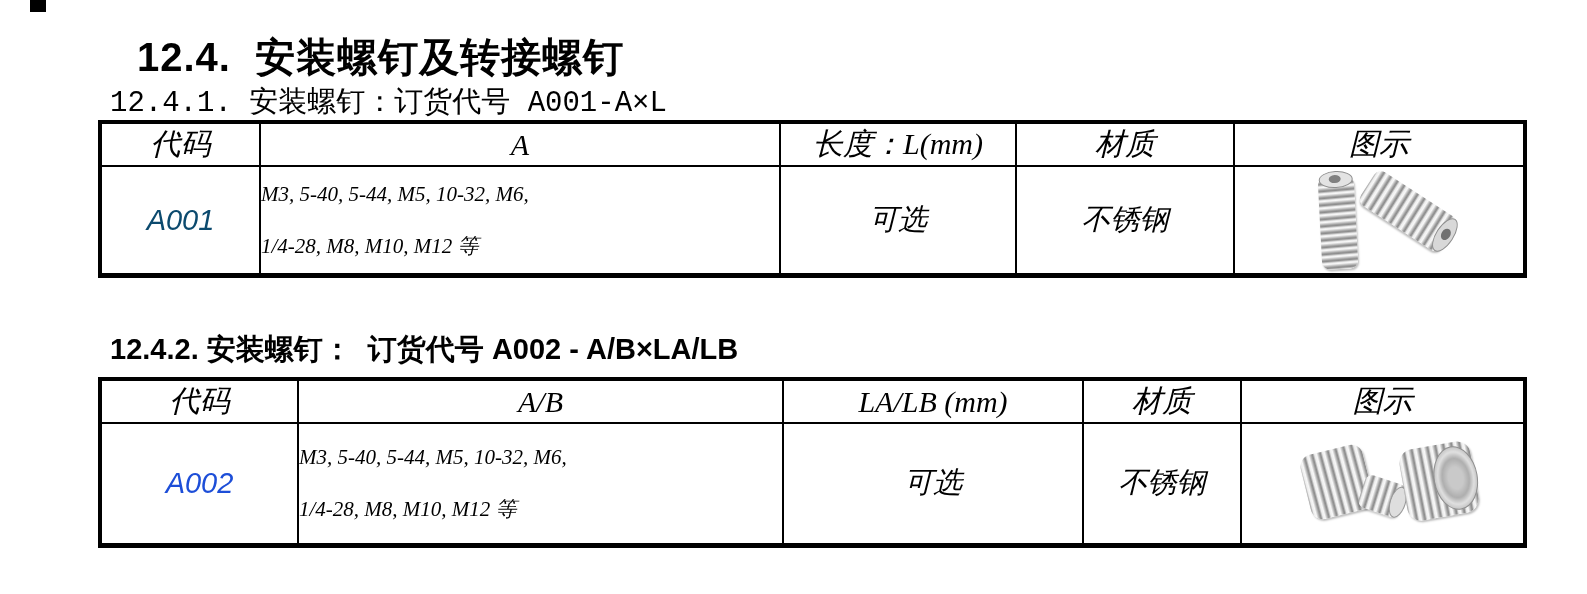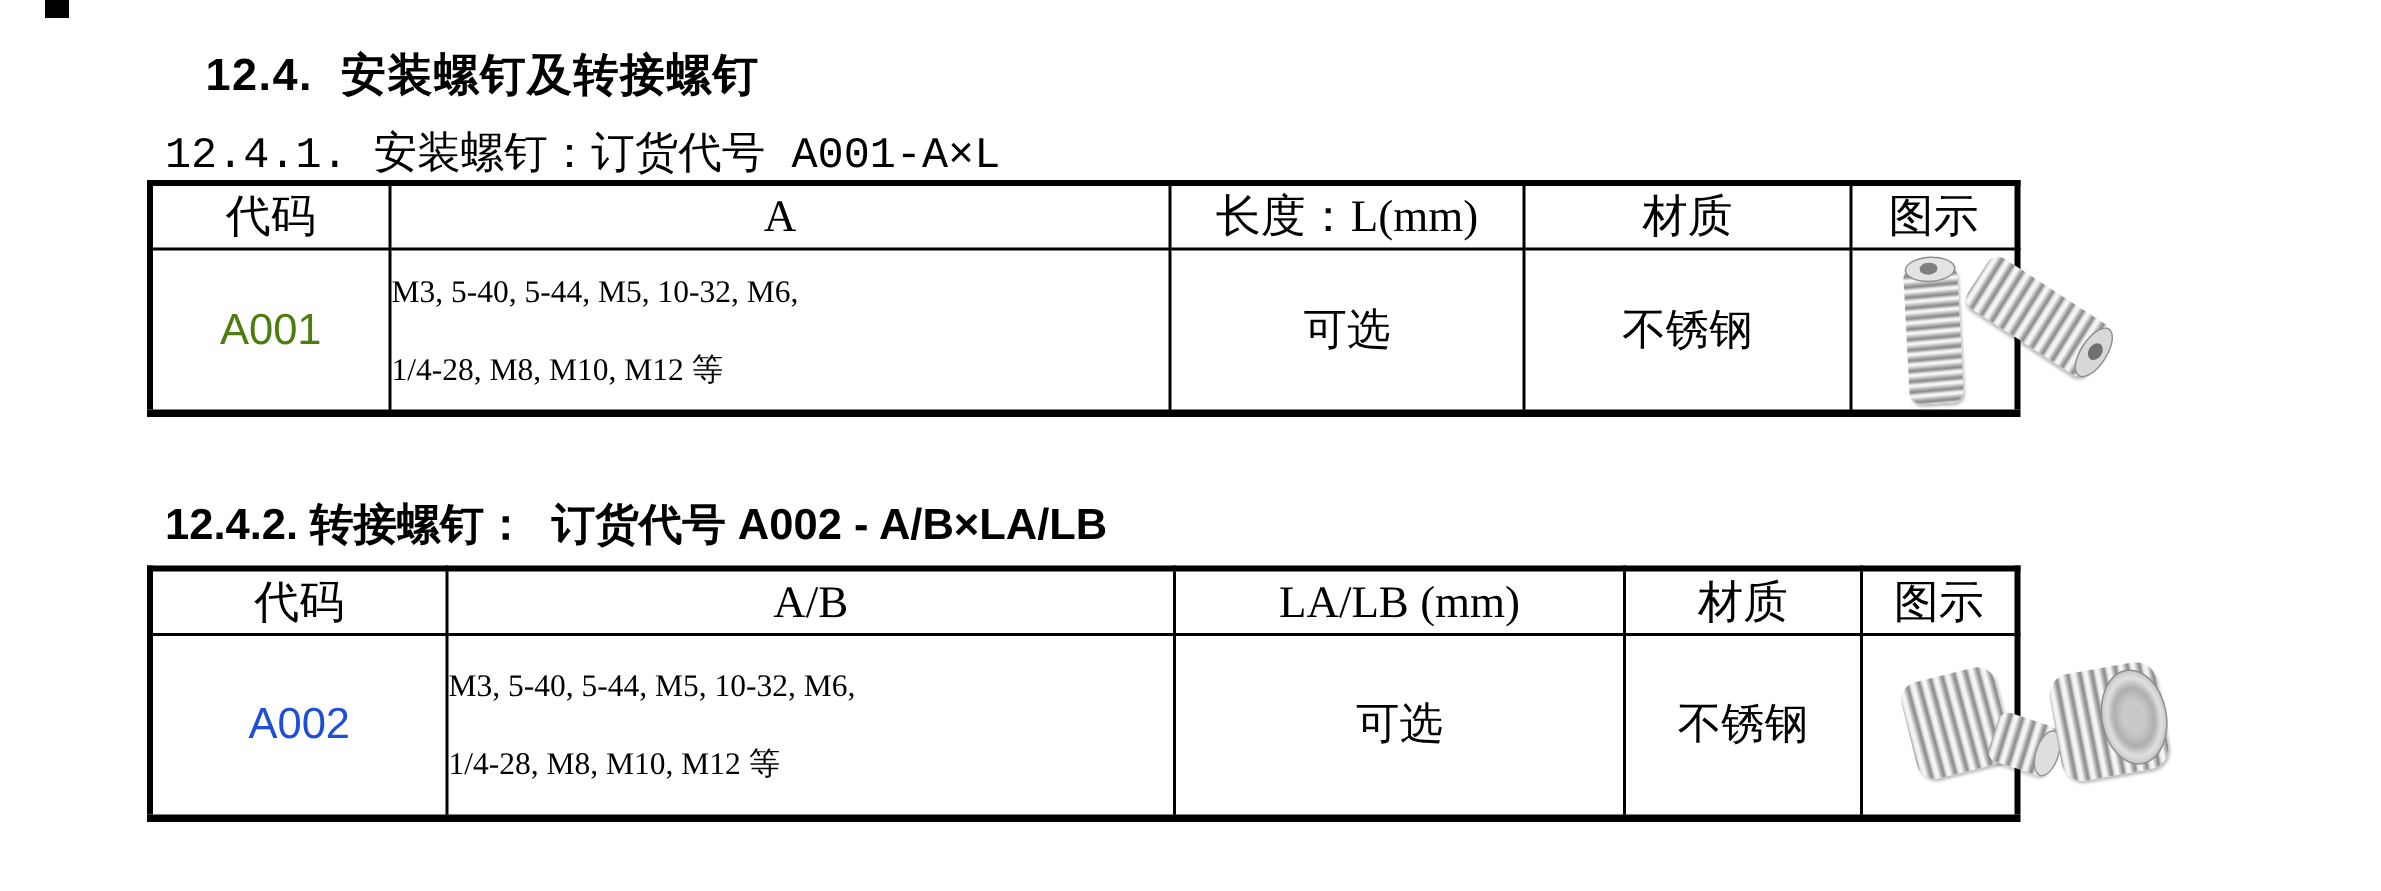--- a/index.html
+++ b/index.html
@@ -4,37 +4,38 @@
 <style>
   * { margin: 0; padding: 0; box-sizing: border-box; }
   html, body { width: 1587px; height: 594px; background: #ffffff; overflow: hidden; }
   body { font-family: "Liberation Serif", "DejaVu Serif", serif; color: #000; position: relative; }
 
   .artifact { position: absolute; left: 30px; top: 0; width: 16px; height: 12px; background: #000; }
 
   .h-main {
     position: absolute; left: 137px; top: 30px;
     font-family: "Liberation Sans", "DejaVu Sans", sans-serif;
-    font-weight: bold; font-size: 30px; letter-spacing: 1px; white-space: pre;
+    font-weight: bold; font-size: 40px; letter-spacing: 1px; white-space: pre;
   }
   .h-sub1 {
     position: absolute; left: 110px; top: 82px;
     font-family: Liberation Mono, monospace;
     font-weight: 500; font-size: 29px; white-space: pre;
   }
   .h-sub2 {
     position: absolute; left: 110px; top: 330px;
     font-family: "Liberation Sans", "DejaVu Sans", sans-serif;
     font-weight: bold; font-size: 29px; white-space: pre;
   }
 
   table.doc-table {
     position: absolute; left: 98px; border-collapse: collapse; table-layout: fixed;
-    width: 1249px; background: #fff;
+    width: 1429px; background: #fff;
     border: 4px solid #000;
+    font-style: italic;
   }
   #table1 { top: 120px; }
   #table2 { top: 377px; }
   table.doc-table td, table.doc-table th {
     border: 2px solid #000; padding: 0; vertical-align: middle; font-weight: normal;
   }
   table.doc-table { border-bottom-width: 5px; }
   tr.hdr td { height: 42px; text-align: center; font-size: 30px; }
   #table1 tr.body td { height: 108px; }
   #table2 tr.body td { height: 122px; }
@@ -99,40 +100,40 @@
     border: 1px solid #8f8f8f;
   }
 </style>
 </head>
 <body>
 
 <div class="artifact"></div>
 
 <div class="h-main">12.4.  安装螺钉及转接螺钉</div>
 <div class="h-sub1">12.4.1. 安装螺钉：订货代号 A001-A×L</div>
-<div class="h-sub2">12.4.2. 转接螺钉：  订货代号 A002 - A/B×LA/LB</div>
+<div class="h-sub2">12.4.2. 安装螺钉：  订货代号 A002 - A/B×LA/LB</div>
 
 <table class="doc-table" id="table1">
   <colgroup>
     <col style="width:160px">
       <col style="width:520px">
       <col style="width:236px">
       <col style="width:218px">
       <col>
   </colgroup>
   <tbody>
       <tr class="hdr">
     <td>代码</td>
     <td>A</td>
     <td>长度：L(mm)</td>
     <td>材质</td>
     <td>图示</td>
   </tr>
   <tr class="body">
-    <td class="code" style="color:#4d7c0f">A001</td>
+    <td class="code" style="color:#0c4a6e">A001</td>
     <td class="spec">
       <div>M3, 5-40, 5-44, M5, 10-32, M6,</div>
       <div>1/4-28, M8, M10, M12 等</div>
     </td>
     <td class="center">可选</td>
     <td class="center">不锈钢</td>
     <td class="photo-cell">
       <div class="photo-box set">
         <div class="setscrew-upright thread-v"></div>
         <div class="setscrew-lying thread-h"></div>

